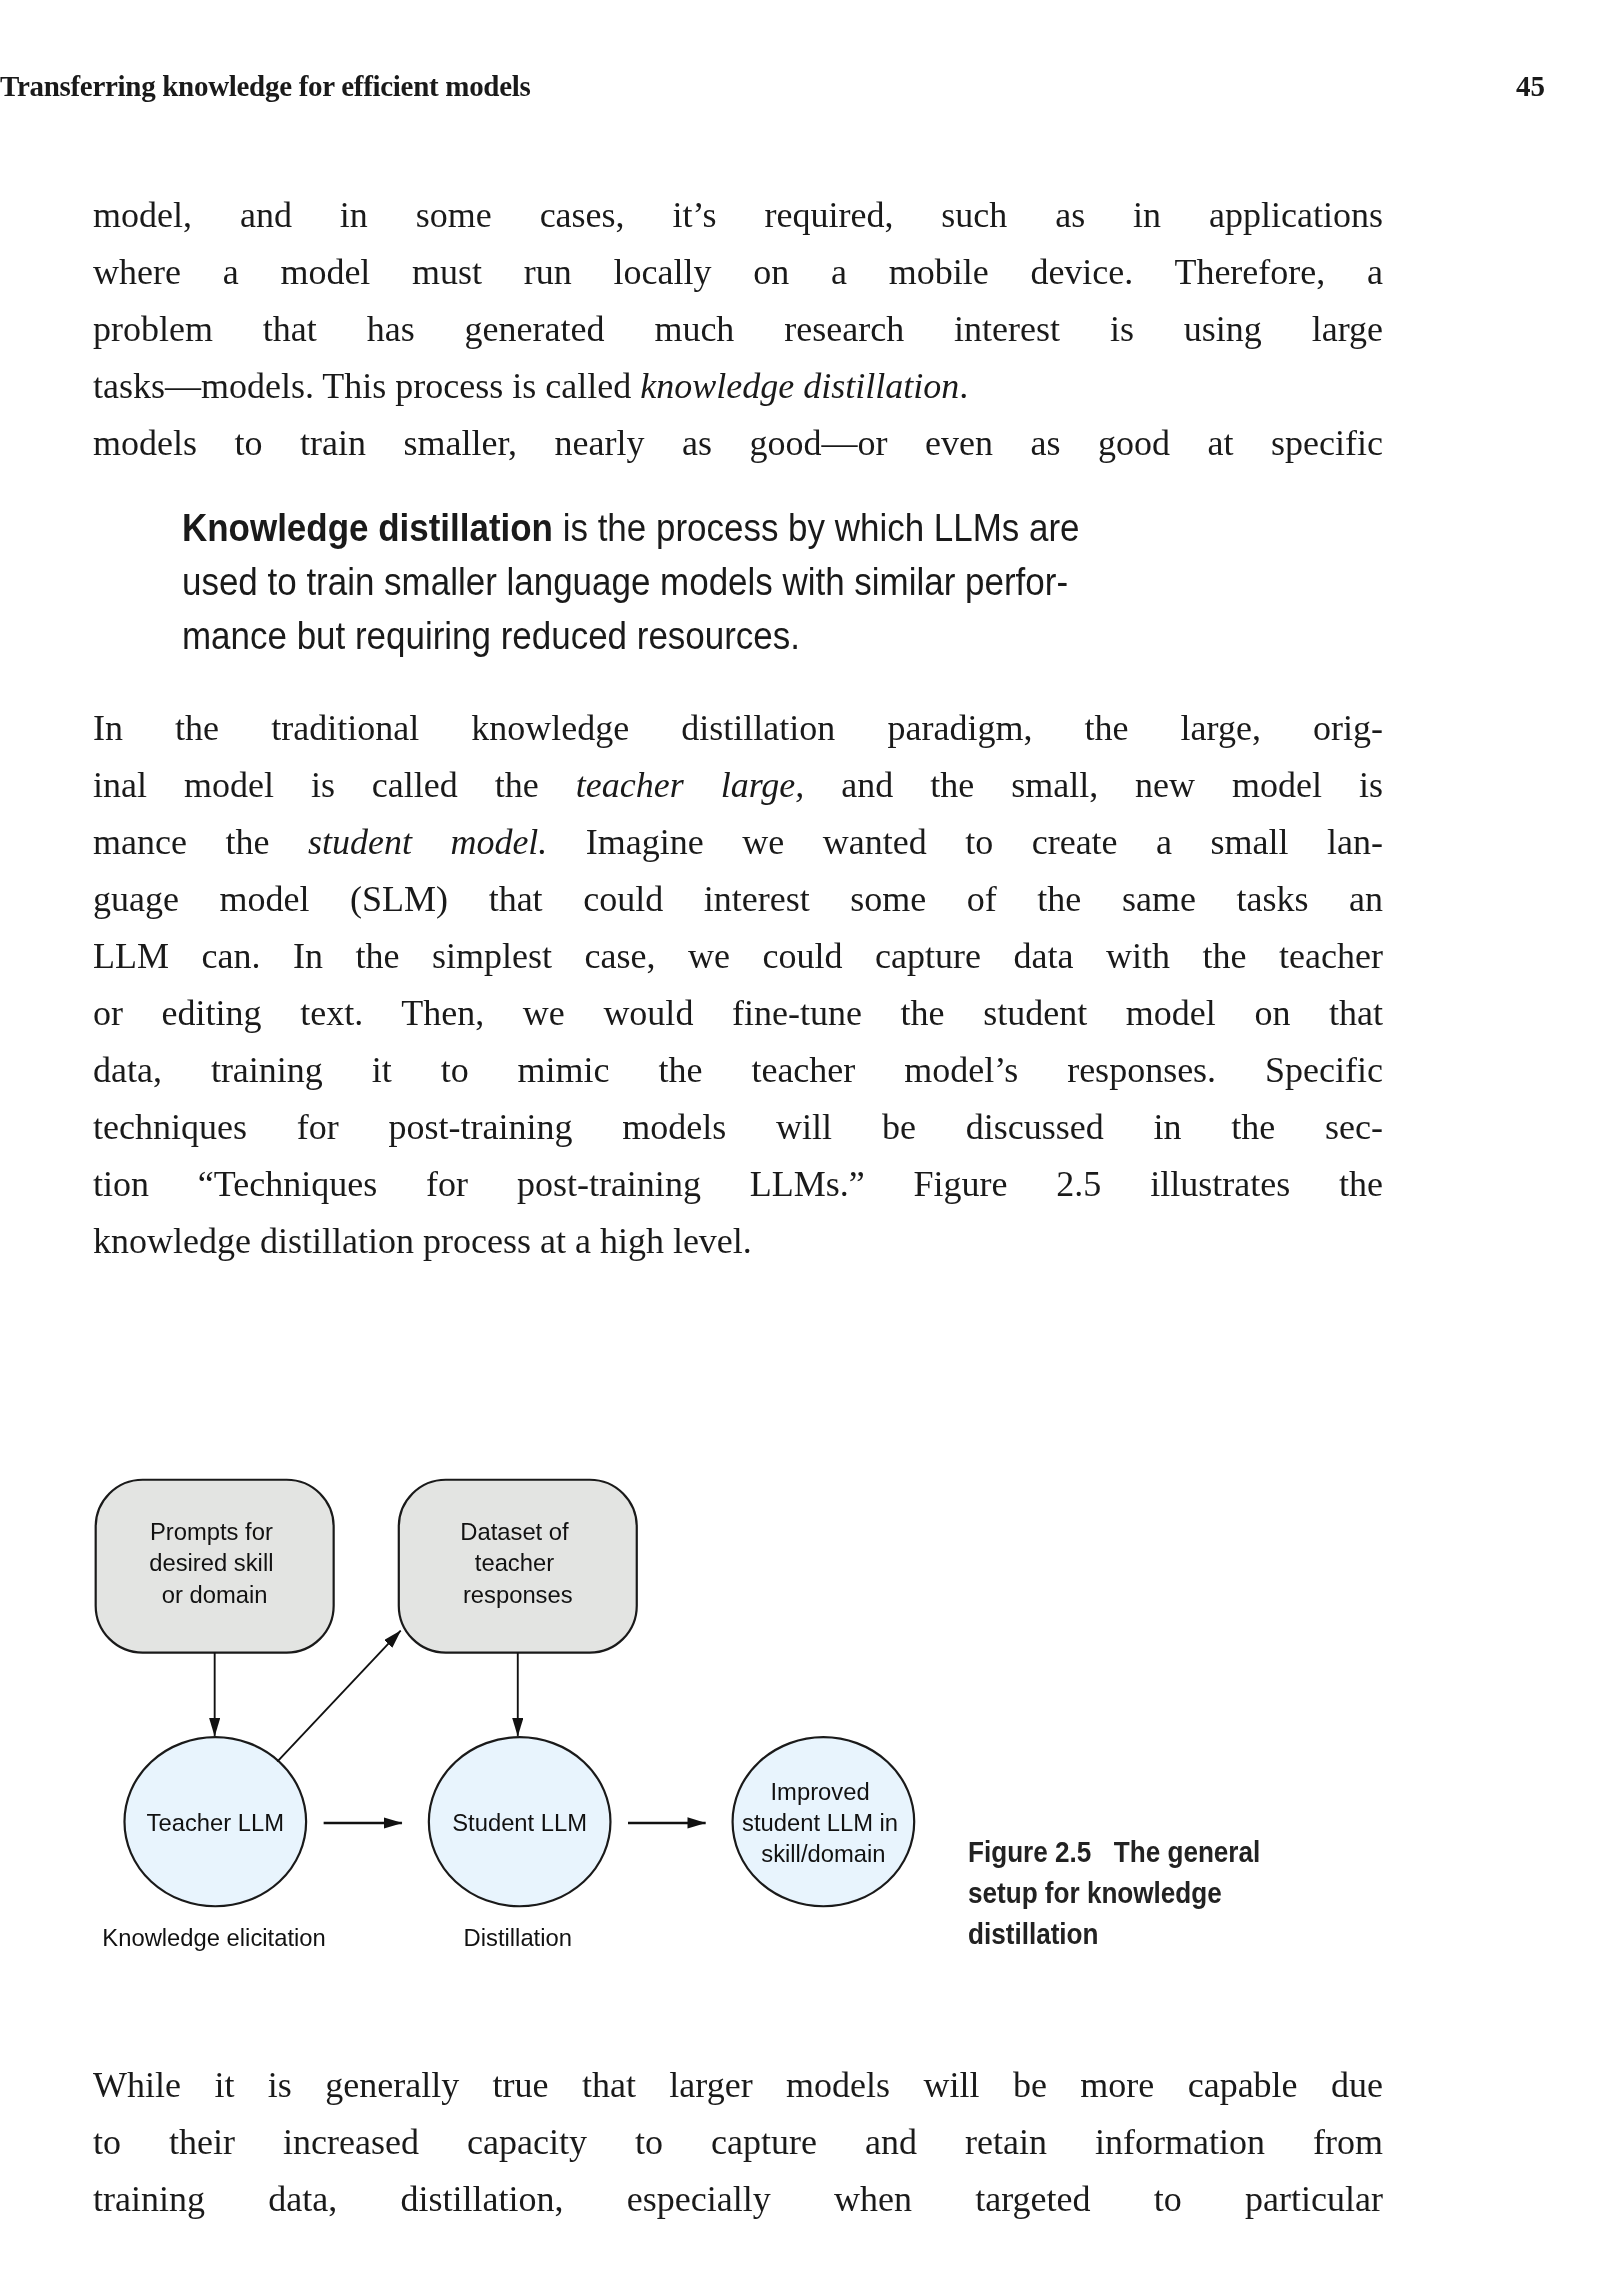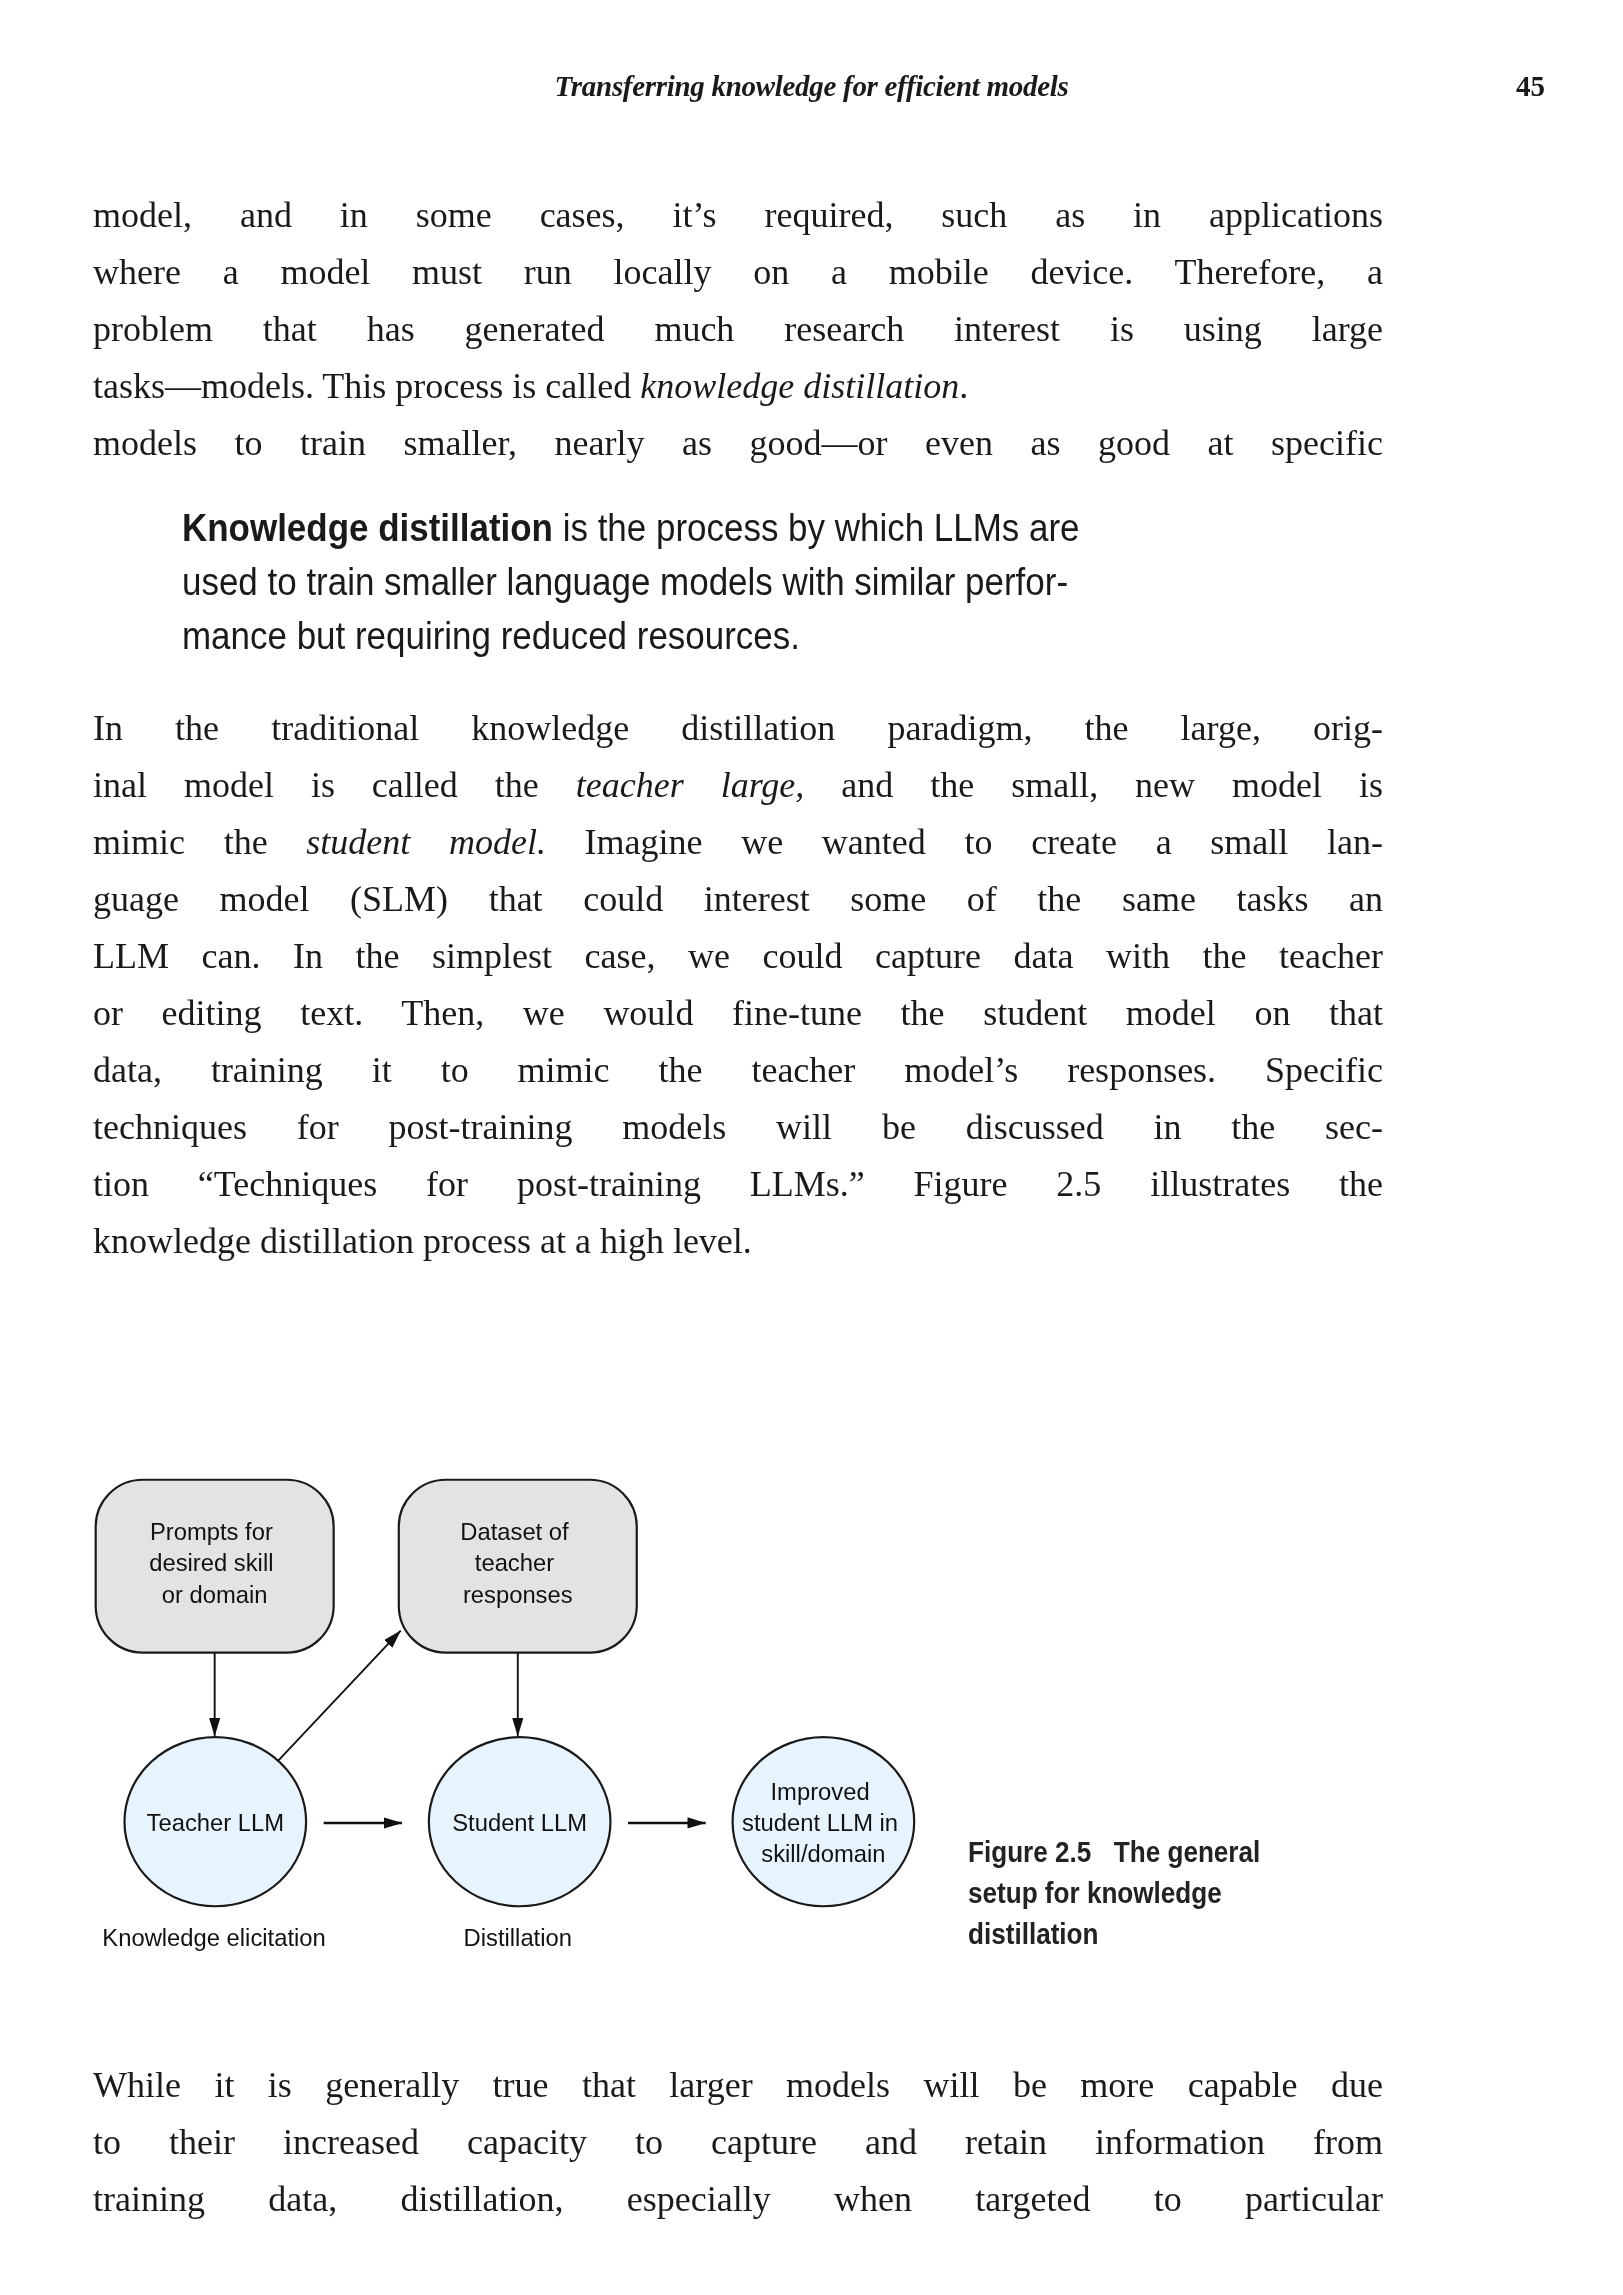--- a/index.html
+++ b/index.html
@@ -1,19 +1,19 @@
 <!DOCTYPE html>
 <html style="font-size:10px"><head>
 <meta charset="utf-8">
 <style>
   html, body { margin: 0; padding: 0; background: #ffffff; }
   body { width: 1623px; height: 2295px; position: relative; overflow: hidden; color: #1a1a1a; }
   .header-title {
-    position: absolute; left: 0; width: 1623px; top: 70px; text-align: center;
-    font-family: "Liberation Serif", serif; font-style: italic; font-weight: bold;
+    position: absolute; left: 0; width: 1623px; top: 70px; 
+    font-family: "Liberation Serif", serif; font-weight: bold;
     font-size: 29px; letter-spacing: -0.3px;
   }
   .page-number {
     position: absolute; left: 1516px; top: 70px;
     font-family: "Liberation Serif", serif; font-weight: bold; font-size: 29px;
   }
   .para {
     position: absolute; left: 93px; width: 1290px;
     font-family: "Liberation Serif", serif; font-size: 36px; line-height: 57px;
     text-align: justify; text-align-last: left; margin: 0;
@@ -56,21 +56,21 @@
 
 <div class="definition">
   <span class="line"><b>Knowledge distillation</b><span> is the process by which LLMs are</span></span>
   <span class="line">used to train smaller language models with similar perfor-</span>
   <span class="line">mance but requiring reduced resources.</span>
 </div>
 
 <div class="para" style="top:700px;">
   <span class="line">In the traditional knowledge distillation paradigm, the large, orig-</span>
   <span class="line"><span>inal model is called the </span><i>teacher large,</i><span> and the small, new model is</span></span>
-  <span class="line"><span>mimic the </span><i>student model.</i><span> Imagine we wanted to create a small lan-</span></span>
+  <span class="line"><span>mance the </span><i>student model.</i><span> Imagine we wanted to create a small lan-</span></span>
   <span class="line">guage model (SLM) that could interest some of the same tasks an</span>
   <span class="line">LLM can. In the simplest case, we could capture data with the teacher</span>
   <span class="line">or editing text. Then, we would fine-tune the student model on that</span>
   <span class="line">data, training it to mimic the teacher model’s responses. Specific</span>
   <span class="line">techniques for post-training models will be discussed in the sec-</span>
   <span class="line">tion “Techniques for post-training LLMs.” Figure 2.5 illustrates the</span>
   <span class="line last">knowledge distillation process at a high level.</span>
 </div>
 
 <div class="figure">

